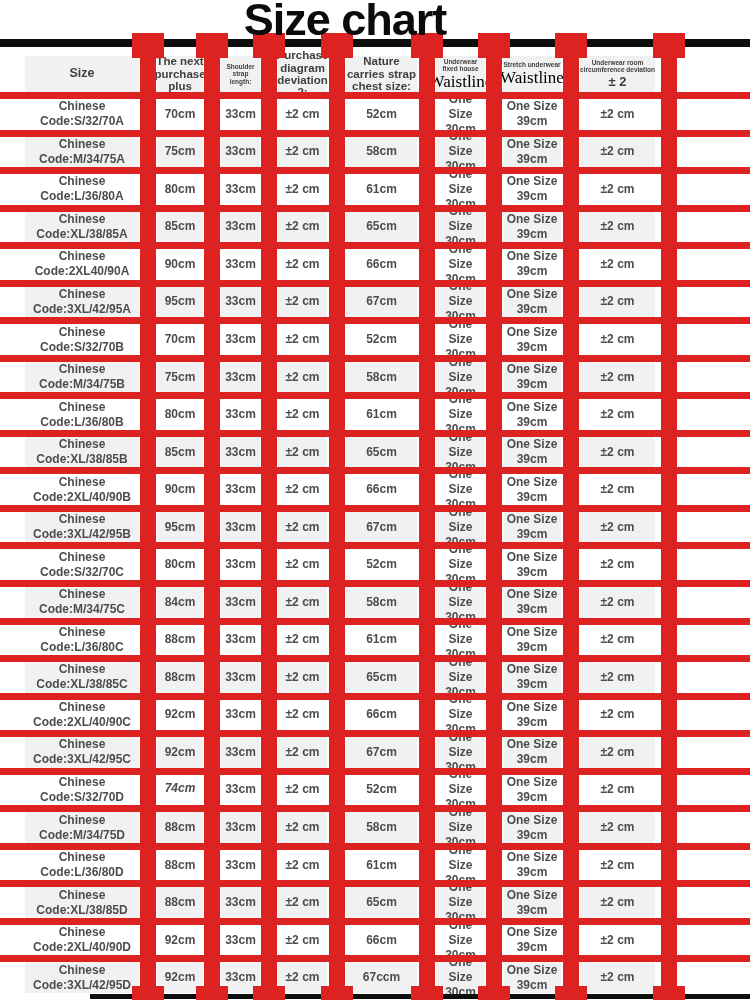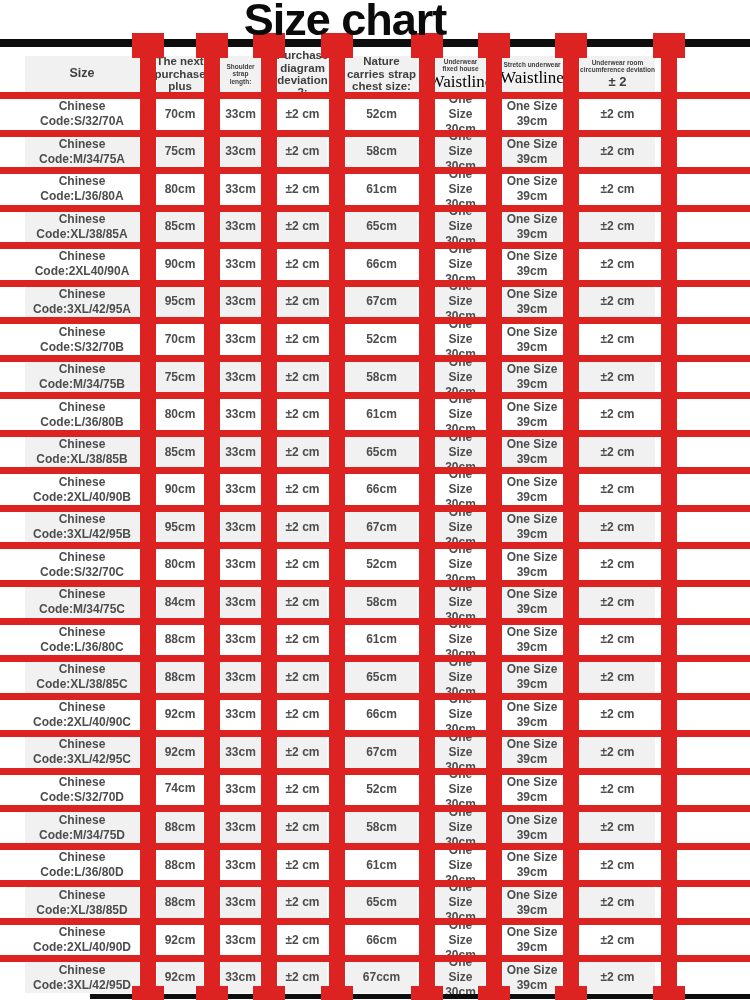--- a/index.html
+++ b/index.html
@@ -608,21 +608,21 @@
         <div class="celltext">One Size
 39cm</div>
       </div>
       <div class="cellbox alt" style="left: 580px; top: 737.18px; width: 75px; height: 30.54px;">
         <div class="celltext">±2 cm</div>
       </div>
       <div class="cellbox" style="left: 25px; top: 774.72px; width: 114px; height: 30.54px;">
         <div class="celltext sizecol">Chinese
 Code:S/32/70D</div>
       </div>
-      <div class="cellbox" style="left: 157px; top: 770px; width: 46px; height: 37px;">
+      <div class="cellbox" style="left: 157px; top: 770px; width: 46px; height: 37px; font-style: italic;">
         <div class="celltext">74cm</div>
       </div>
       <div class="cellbox" style="left: 221px; top: 774.72px; width: 39px; height: 30.54px;">
         <div class="celltext">33cm</div>
       </div>
       <div class="cellbox" style="left: 278px; top: 774.72px; width: 49px; height: 30.54px;">
         <div class="celltext">±2 cm</div>
       </div>
       <div class="cellbox" style="left: 346px; top: 774.72px; width: 71px; height: 30.54px;">
         <div class="celltext">52cm</div>

